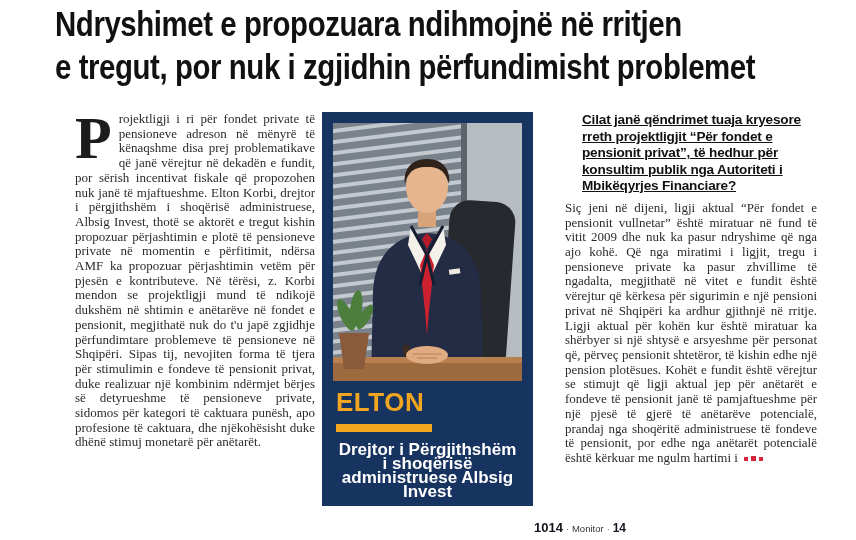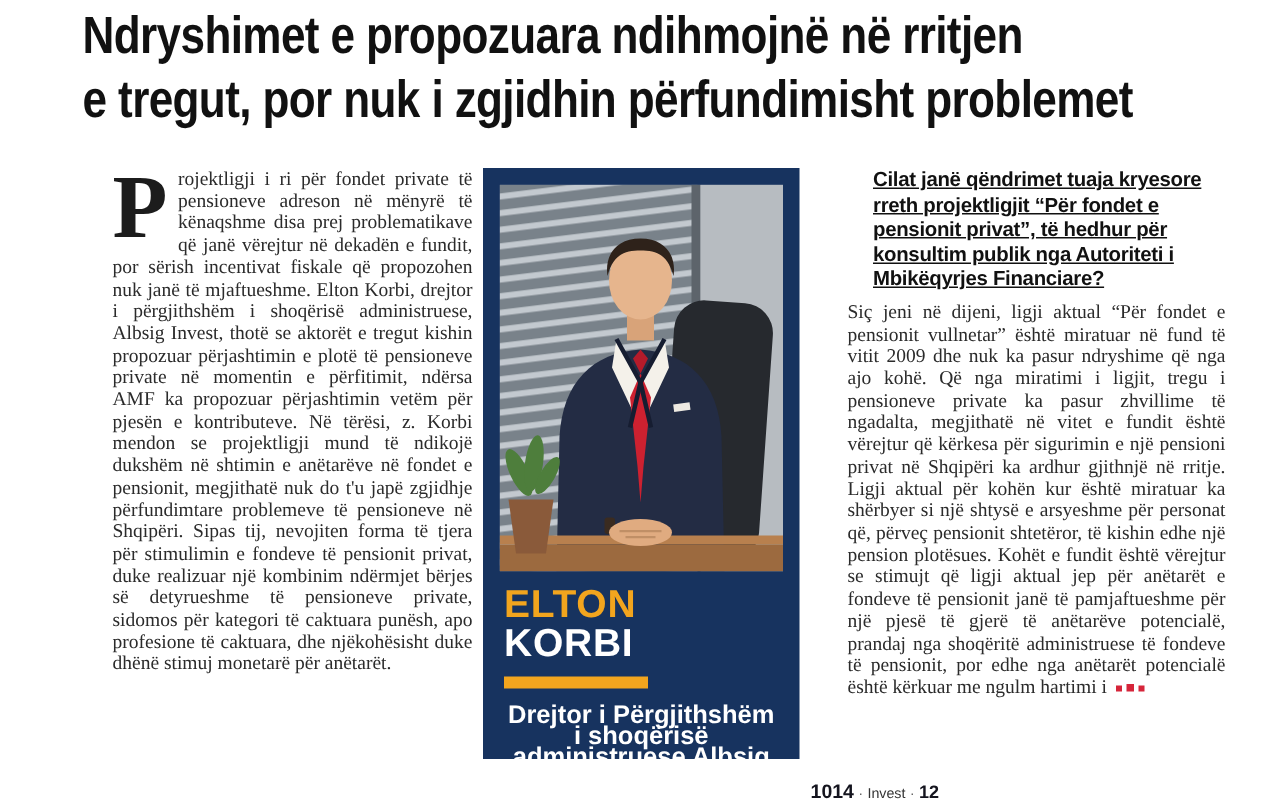--- a/index.html
+++ b/index.html
@@ -169,35 +169,34 @@
         <g fill="#4e7e3c">
           <ellipse cx="13" cy="192" rx="6" ry="17" transform="rotate(-25 13 192)"></ellipse>
           <ellipse cx="23" cy="186" rx="6" ry="19" transform="rotate(8 23 186)"></ellipse>
           <ellipse cx="32" cy="194" rx="5" ry="14" transform="rotate(30 32 194)"></ellipse>
         </g>
         <path d="M6 210 L36 210 L31 246 L11 246 Z" fill="#8a5a3a"></path>
       </svg>
     </div>
     <div class="caption">
       <div class="cap-first">ELTON</div>
-      <div class="cap-last">KORBI</div>
       <div class="cap-bar"></div>
       <div class="cap-role">Drejtor i Përgjithshëm i shoqërisë administruese Albsig Invest</div>
     </div>
   </div>
 
   <div class="col-right">
     <p class="question">Cilat janë qëndrimet tuaja kryesore rreth projektligjit “Për fondet e pensionit privat”, të hedhur për konsultim publik nga Autoriteti i Mbikëqyrjes Financiare?</p>
     <p class="body-text">
       <span>Siç jeni në dijeni, ligji aktual “Për fondet e pensionit vullnetar” është miratuar në fund të vitit 2009 dhe nuk ka pasur ndryshime që nga ajo kohë. Që nga miratimi i ligjit, tregu i pensioneve private ka pasur zhvillime të ngadalta, megjithatë në vitet e fundit është vërejtur që kërkesa për sigurimin e një pensioni privat në Shqipëri ka ardhur gjithnjë në rritje. Ligji aktual për kohën kur është miratuar ka shërbyer si një shtysë e arsyeshme për personat që, përveç pensionit shtetëror, të kishin edhe një pension plotësues. Kohët e fundit është vërejtur se stimujt që ligji aktual jep për anëtarët e fondeve të pensionit janë të pamjaftueshme për një pjesë të gjerë të anëtarëve potencialë, prandaj nga shoqëritë administruese të fondeve të pensionit, por edhe nga anëtarët potencialë është kërkuar me ngulm hartimi i</span>
       <span class="cont-dots"><i></i><i class="mid"></i><i></i></span>
     </p>
   </div>
 
   <div class="footer">
     <span class="issue">1014</span>
     <span class="sep">·</span>
-    <span class="mag">Invest</span>
+    <span class="mag">Monitor</span>
     <span class="sep">·</span>
-    <span class="pageno">12</span>
+    <span class="pageno">14</span>
   </div>
 
 </div>
 
 </body></html>

